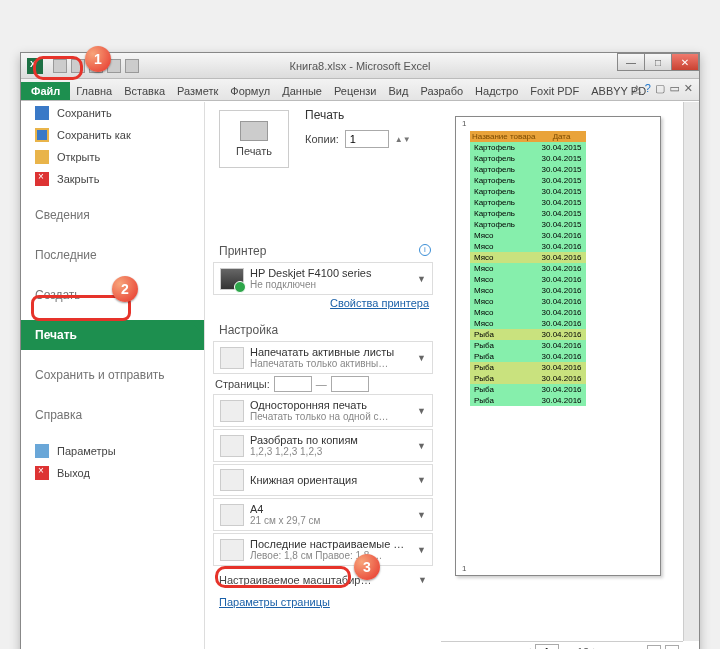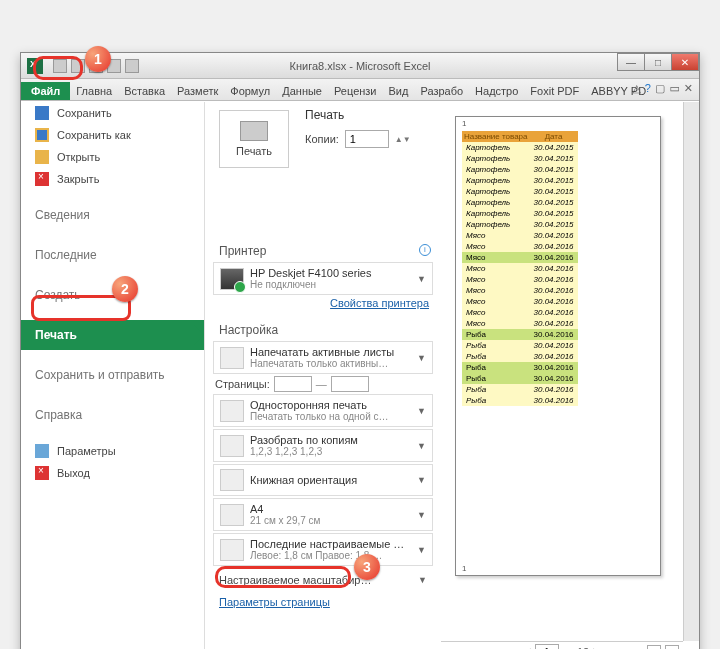--- a/index.html
+++ b/index.html
@@ -58,24 +58,24 @@
   .pagesrow input{width:38px;height:16px;border:1px solid #aaa;}
   .pagesrow .dash{color:#888;}
   .szrow{border:0;margin:4px 8px;}
   .szrow .ot .l1{font-size:11px;color:#444;}
   .footerlink{color:#1a60a8;text-decoration:underline;font-size:11px;margin:6px 0 0 14px;}
   
   .preview{position:absolute;left:420px;top:0;bottom:0;right:0;background:#fff;}
   .pvscroll{position:absolute;right:0;top:0;bottom:20px;width:16px;background:#e8e8e8;border-left:1px solid #ccc;}
   .page{position:absolute;left:14px;top:14px;width:206px;height:460px;background:#fff;border:1px solid #888;box-shadow:2px 2px 3px rgba(0,0,0,0.2);}
   .page .num{position:absolute;left:6px;font-size:8px;color:#555;} .page .numtop{top:2px;} .page .numbot{bottom:2px;}
-  .datatable{position:absolute;left:6px;right:6px;top:14px;font-size:8px;border-collapse:collapse;}
+  .datatable{position:absolute;left:14px;right:6px;top:14px;font-size:8px;border-collapse:collapse;}
   .datatable th{background:#e9a33a;color:#7a4a00;padding:1px 2px;font-weight:500;text-align:center;}
   .datatable td{padding:1px 4px;}
-  .datatable .g td{background:#fef9c3;font-style:italic;}
+  .datatable .g td{background:#86efac;}
   .datatable .y td{background:#c9e27e;}
   .pager{position:absolute;left:0;bottom:0;right:16px;height:20px;border-top:1px solid #ccc;display:flex;align-items:center;justify-content:center;gap:4px;font-size:11px;color:#555;}
   .pager .pb{color:#888;font-size:10px;}
   .pager input{width:24px;height:16px;border:1px solid #aaa;text-align:center;font-size:11px;}
   .pager .zoom{position:absolute;right:4px;display:flex;gap:4px;}
   .pager .zoom span{width:14px;height:14px;border:1px solid #aaa;display:inline-block;}
   
   .ann{position:absolute;border:3px solid #e6332a;border-radius:10px;pointer-events:none;}
   .badge{position:absolute;width:26px;height:26px;border-radius:50%;background:radial-gradient(circle at 30% 30%,#f7a47a,#e6332a);color:#fff;font-weight:bold;display:flex;align-items:center;justify-content:center;font-size:14px;box-shadow:0 1px 2px rgba(0,0,0,0.4);pointer-events:none;}
 </style>

